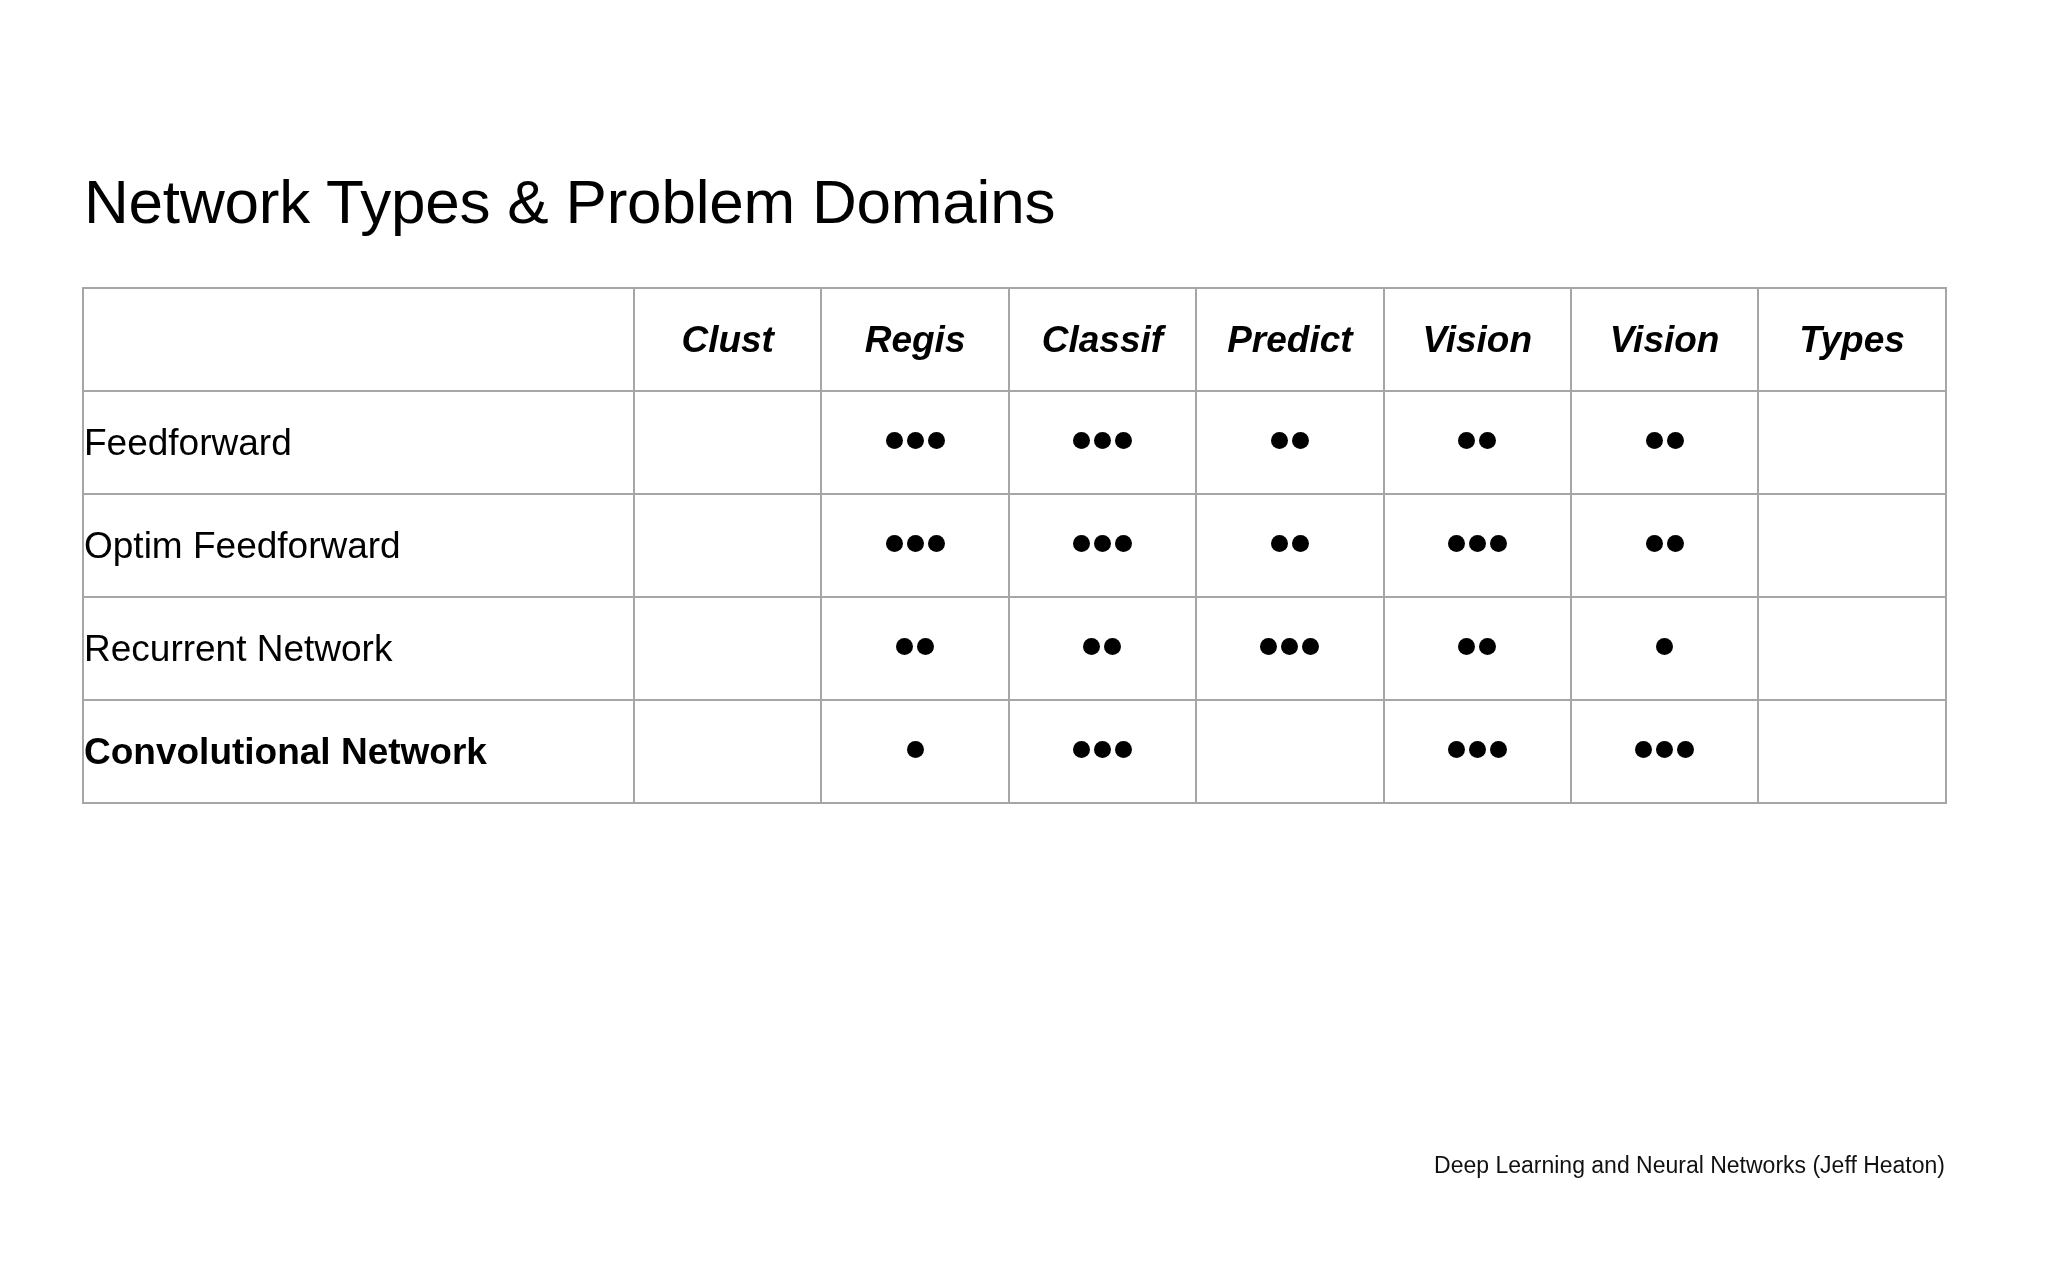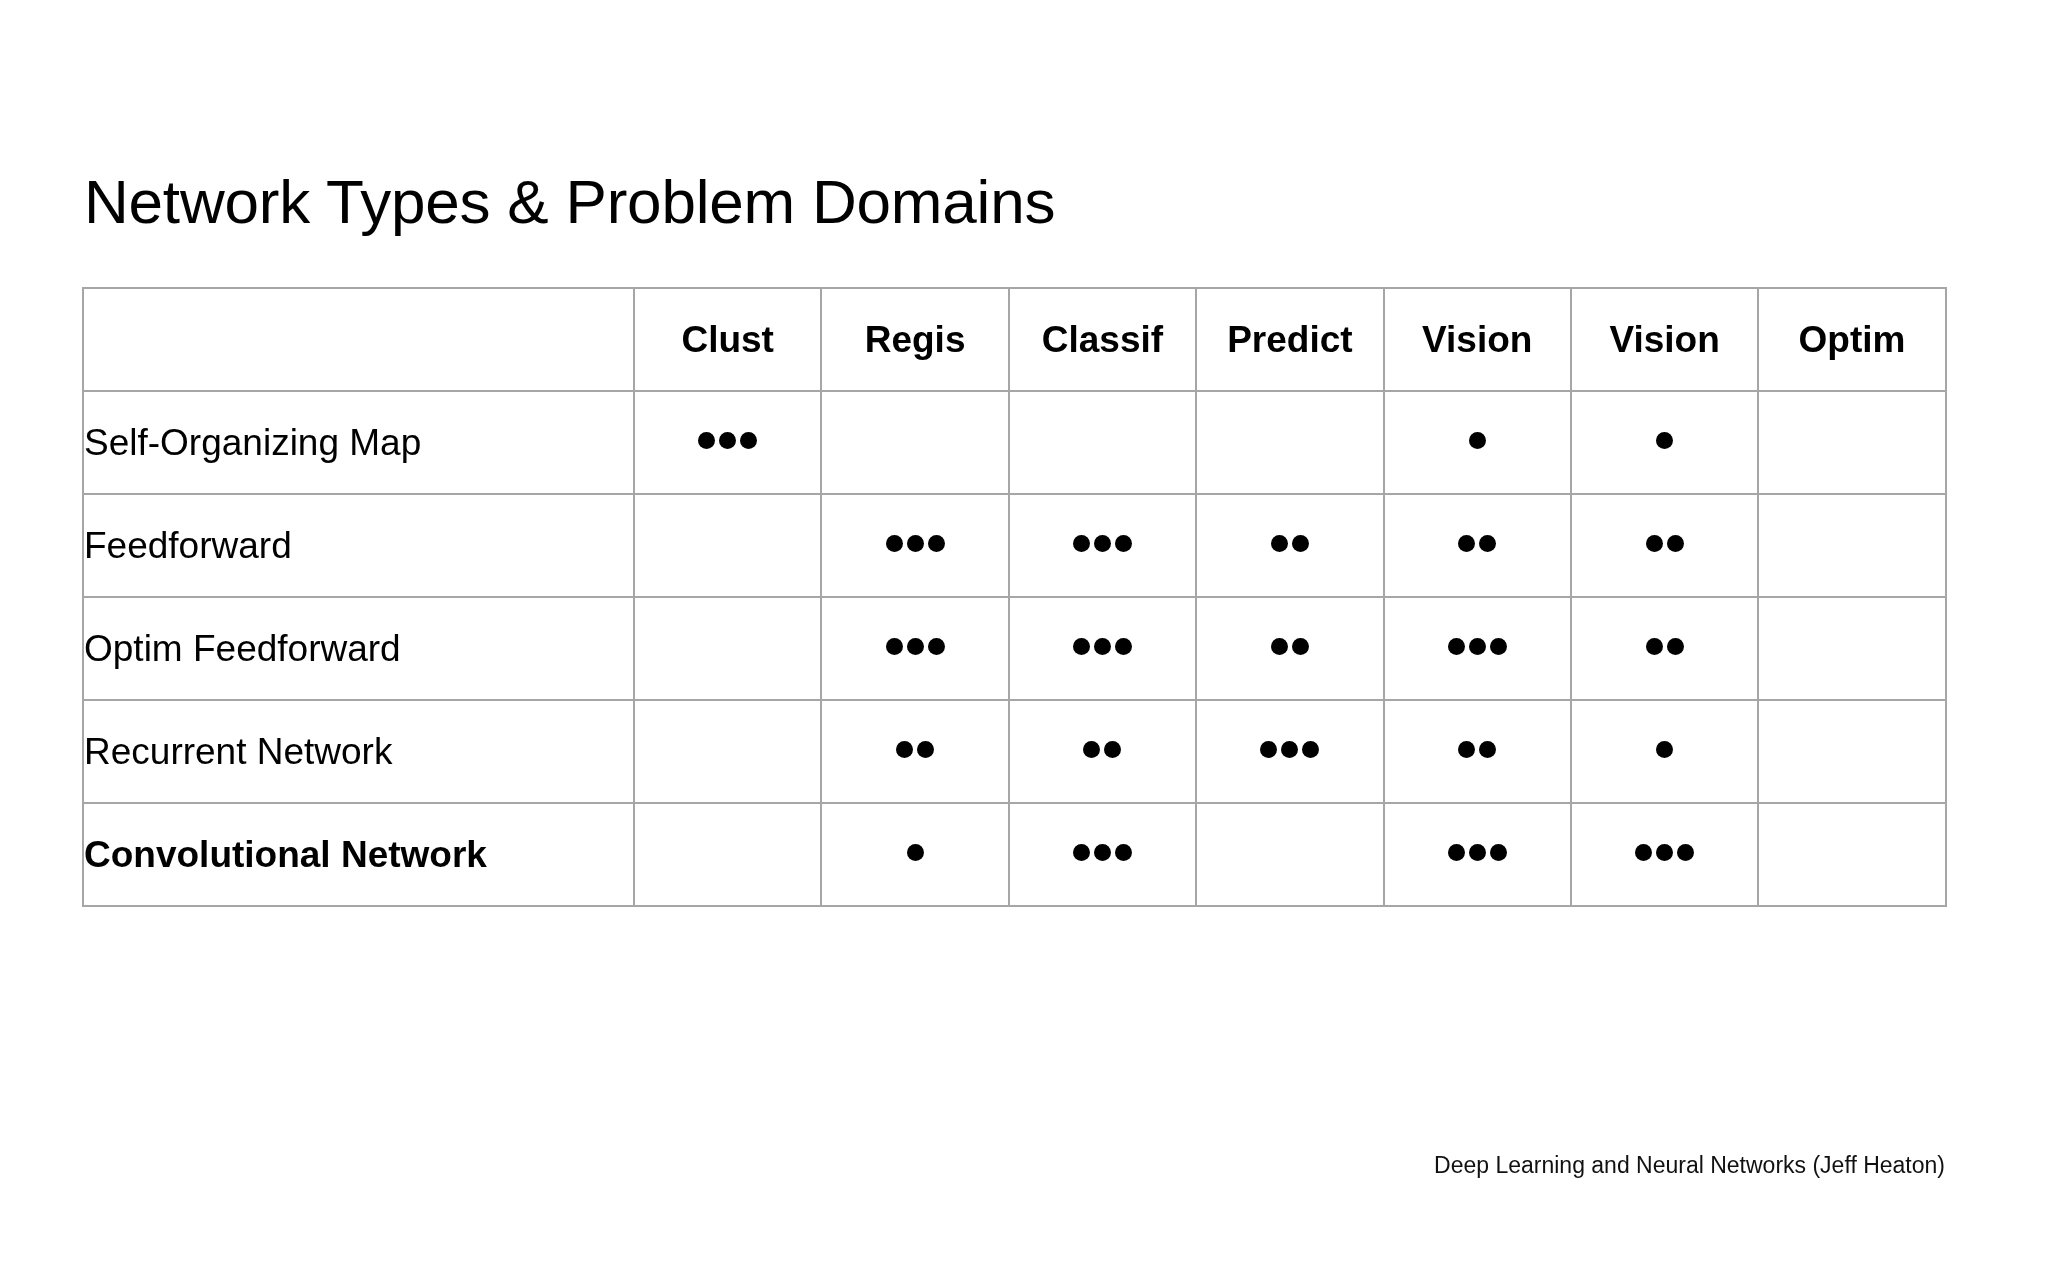--- a/index.html
+++ b/index.html
@@ -52,20 +52,21 @@
   #matrix-table th,
   #matrix-table td {
     border: 2px solid #a6a6a6;
     height: 101px;
     padding: 0;
     vertical-align: middle;
   }
 
   th.col-head {
     text-align: center;
+    font-style: italic;
     font-weight: bold;
     font-size: 37px;
     color: #000000;
     white-space: nowrap;
   }
   th.corner-head { }
 
   td.row-label {
     text-align: left;
     padding-left: 22px;
@@ -140,43 +141,25 @@
     </colgroup>
     <thead>
       <tr>
         <th class="corner-head"></th>
       <th class="col-head">Clust</th>
           <th class="col-head">Regis</th>
           <th class="col-head">Classif</th>
           <th class="col-head">Predict</th>
           <th class="col-head">Vision</th>
           <th class="col-head">Vision</th>
-          <th class="col-head">Optim</th>
+          <th class="col-head">Types</th>
         </tr>
     </thead>
     <tbody id="matrix-body">
         <tr>
-          <td class="row-label">Self-Organizing Map</td>
-          <td class="rating-cell"><span class="dots">
-              <span class="dot"></span>
-              <span class="dot"></span>
-              <span class="dot"></span>
-            </span></td>
-          <td class="rating-cell"></td>
-          <td class="rating-cell"></td>
-          <td class="rating-cell"></td>
-          <td class="rating-cell"><span class="dots">
-              <span class="dot"></span>
-            </span></td>
-          <td class="rating-cell"><span class="dots">
-              <span class="dot"></span>
-            </span></td>
-          <td class="rating-cell"></td>
-        </tr>
-        <tr>
           <td class="row-label">Feedforward</td>
           <td class="rating-cell"></td>
           <td class="rating-cell"><span class="dots">
               <span class="dot"></span>
               <span class="dot"></span>
               <span class="dot"></span>
             </span></td>
           <td class="rating-cell"><span class="dots">
               <span class="dot"></span>
               <span class="dot"></span>

